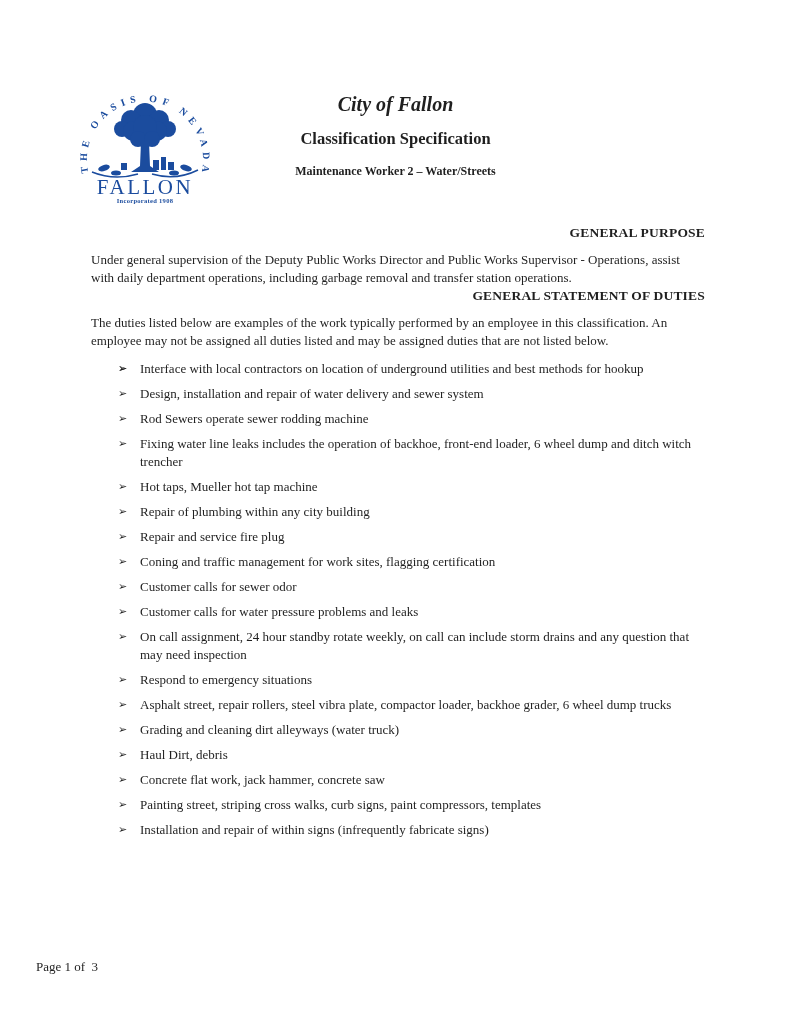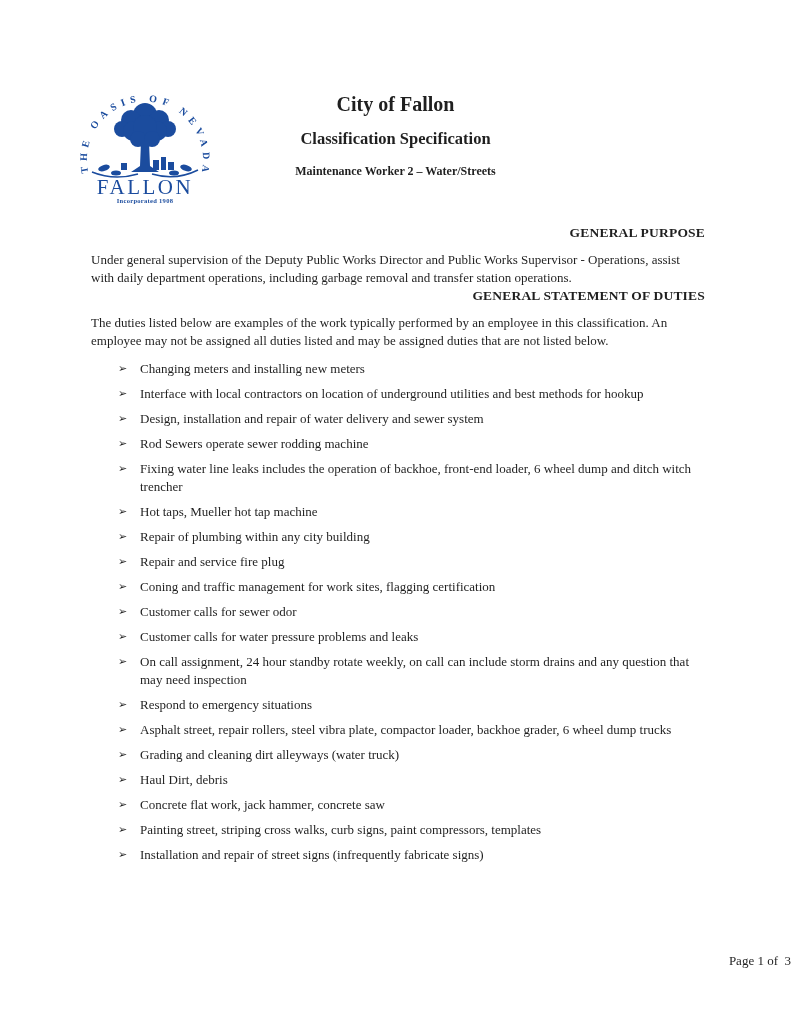--- a/index.html
+++ b/index.html
@@ -26,42 +26,42 @@
     font-family:"Liberation Serif", serif;
     font-size:21px; fill:#1b4c9e; letter-spacing:2.5px;
   }
   .lg-inc {
     font-family:"Liberation Serif", serif;
     font-size:6.5px; font-weight:bold; fill:#1b4c9e; letter-spacing:.3px;
   }
 
   
   .titles { padding-top:92px; text-align:center; }
-  .doc-title     { margin:0;           font-size:20px;   line-height:24px; font-weight:bold; }
+  .doc-title     { margin:0;           font-size:20px;   line-height:24px; font-weight:bold;font-style:italic; }
   .doc-subtitle  { margin:13px 0 0 0;  font-size:16.5px; line-height:20px; font-weight:bold; }
   .doc-position  { margin:12px 0 12px 0;  font-size:12px; line-height:21px; font-weight:bold; }
 
   
   .content { margin:42px 86px 0 91px; }
   .sec-heading { margin:0; font-size:13.5px; line-height:18px; font-weight:bold; letter-spacing:.2px;text-align:right; }
   .sec-body { margin:9px 0 0 0; }
   .sec2 { }
 
   .duties { list-style:none; margin:10px 0 0 0; padding:0; }
   .duties li { position:relative; padding-left:49px; margin-bottom:7px; }
   .duties .bullet {
     position:absolute; left:27px; top:0px;
     font-family:"DejaVu Sans", sans-serif;
     font-size:11px; line-height:18px; color:#1f1f1f;
   }
 
   
   .page-footer {
-    position:absolute; left:0; right:0; bottom:54px;
-    text-align:right; white-space:pre;
+    position:absolute; left:0; right:0; bottom:48px;
+    text-align:left; white-space:pre;padding-left:36px;
   }
 </style>
 </head>
 <body>
 
 <main class="page">
 
   <svg class="logo" viewBox="0 0 142 124" aria-hidden="true">
     <defs>
       <path id="lg-arc" d="M 16 94 A 58 58 0 1 1 126 94"></path>
@@ -118,21 +118,20 @@
     </section>
 
     <section class="sec2">
       <h3 class="sec-heading">GENERAL STATEMENT OF DUTIES</h3>
       <p class="sec-body">The duties listed below are examples of the work typically performed by an employee in this classification. An employee may not be assigned all duties listed and may be assigned duties that are not listed below.</p>
 
       <ul class="duties">
 
           <li>
             <span class="bullet">➢</span>
-            <span>Changing meters and installing new meters</span>
           </li>
 
           <li>
             <span class="bullet">➢</span>
             <span>Interface with local contractors on location of underground utilities and best methods for hookup</span>
           </li>
 
           <li>
             <span class="bullet">➢</span>
             <span>Design, installation and repair of water delivery and sewer system</span>
@@ -208,21 +207,21 @@
             <span>Concrete flat work, jack hammer, concrete saw</span>
           </li>
 
           <li>
             <span class="bullet">➢</span>
             <span>Painting street, striping cross walks, curb signs, paint compressors, templates</span>
           </li>
 
           <li>
             <span class="bullet">➢</span>
-            <span>Installation and repair of street signs (infrequently fabricate signs)</span>
+            <span>Installation and repair of within signs (infrequently fabricate signs)</span>
           </li>
         </ul>
     </section>
 
   </div>
 
   <footer class="page-footer">Page 1 of  3</footer>
 
 </main>
 

